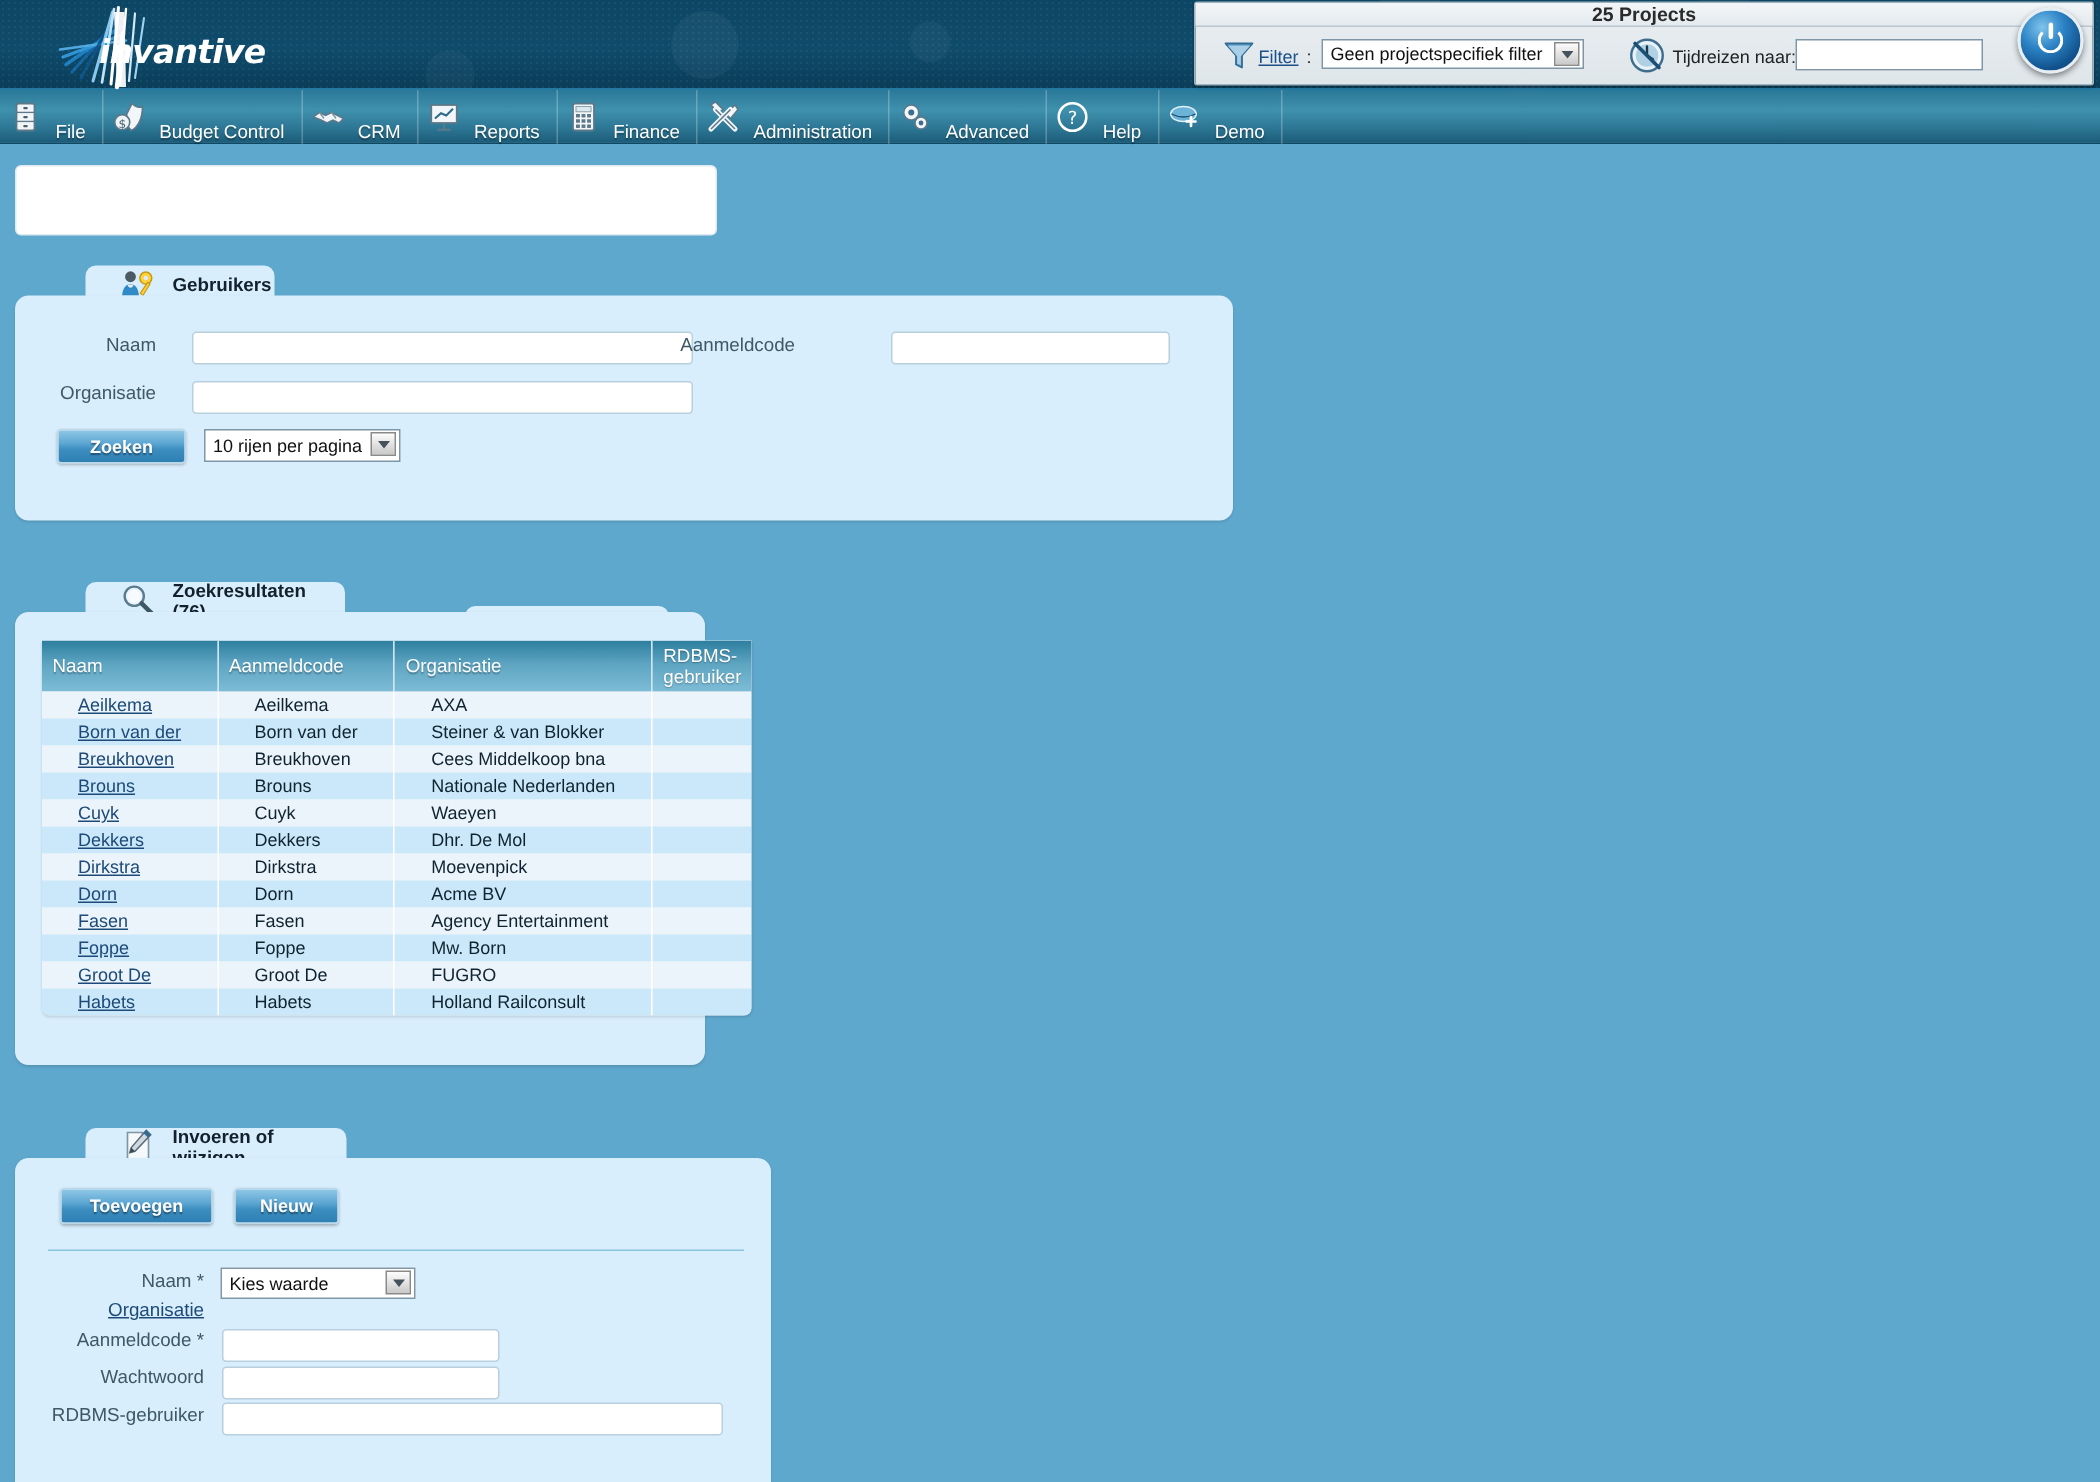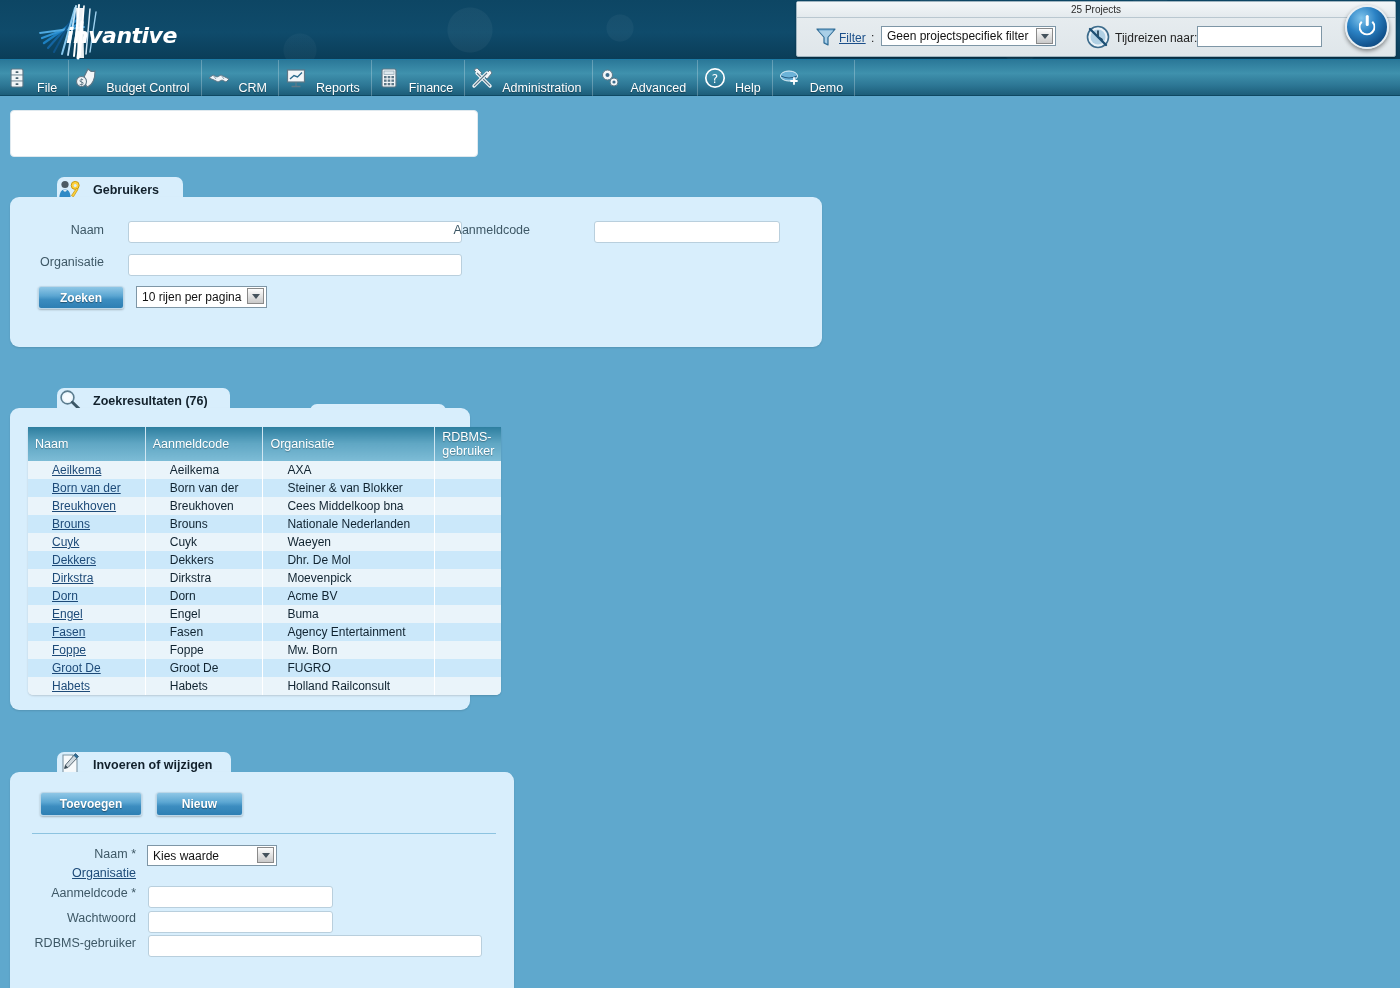--- a/index.html
+++ b/index.html
@@ -63,23 +63,24 @@
   
   #filterbar {
     position:absolute; right:4px; top:1px; width:600px; height:56px;
     background:linear-gradient(180deg,#e9eef1 0%,#dfe6ea 100%);
     border:1px solid #9fb4c0;
     border-radius:2px;
     box-shadow:0 1px 2px rgba(0,0,0,.35);
   }
   #fb-title {
     height:16px; line-height:16px; text-align:center;
-    font-size:10px; color:#2a2a2a;
+    font-size:13px; color:#2a2a2a;
     background:linear-gradient(180deg,#f3f6f8,#e4eaee);
     border-bottom:1px solid #b9c7d0;
+    font-weight:bold;
   }
   #fb-body { position:relative; height:38px; }
   .filter-funnel { position:absolute; left:18px; top:8px; width:22px; height:22px; }
   #filter-link {
     position:absolute; left:42px; top:13px;
     color:#1b4f8a; text-decoration:underline; font-size:12px; cursor:pointer;
   }
   #filter-colon{ position:absolute; left:74px; top:13px; font-size:12px; color:#222;}
   .fake-select {
     position:absolute;
@@ -128,21 +129,21 @@
     background:#ffffff; border:1px solid #dfe9ef; border-radius:4px;
   }
 
   
   .tab-head {
     position:absolute;
     height:26px;
     background:#d8eefc;
     border-radius:7px 7px 0 0;
     display:flex; align-items:center;
-    padding:0 14px 0 0;
+    padding:0 14px 0 22px;
     font-weight:bold; font-size:12.5px; color:#12212c;
     box-shadow:0 -1px 0 rgba(255,255,255,.4) inset;
   }
   .tab-head .tabicon{ width:26px; height:26px; margin-right:6px; position:relative; }
   .tab-head .tlabel{ margin-left:4px; }
 
   .panel {
     position:absolute;
     background:#d8eefc;
     border-radius:9px;
@@ -217,21 +218,21 @@
   #results-table tbody tr:nth-child(even){ background:#cbe8fa; }
   #results-table td a{
     color:#1d4a78; text-decoration:underline; cursor:pointer;
   }
   .colw1{ width:82px; } .colw2{ width:94px; } .colw3{ width:122px; } .colw4{ width:132px; }
 
   
   #panel-edit { left:10px; top:772px; width:504px; height:216px; border-radius:9px 9px 0 0;}
   #tab-edit { left:57px; top:752px; width:174px; }
   #btn-toevoegen{ left:40px; top:792px; width:102px; height:24px; }
-  #btn-nieuw{ left:156px; top:792px; width:87px; height:24px; }
+  #btn-nieuw{ left:156px; top:792px; width:70px; height:24px; }
   #edit-divider{
     position:absolute; left:32px; top:833px; width:464px; height:1px;
     background:#8cc3e0;
   }
   .elbl{ position:absolute; font-size:12.5px; color:#3e5866; text-align:right; }
   .elbl.link{ color:#1d4a78; text-decoration:underline; cursor:pointer; }
   .req{ color:#3e5866; }
   #lbl-e-naam{ left:40px; top:847px; width:96px; }
   #sel-e-naam{ position:absolute; left:147px; top:845px; width:130px; height:21px; }
   #lbl-e-org{ left:40px; top:866px; width:96px; }
@@ -528,26 +529,20 @@
         <td class="colw3">Moevenpick</td>
         <td class="colw4"></td>
       </tr>
       <tr>
         <td class="colw1"><a>Dorn</a></td>
         <td class="colw2">Dorn</td>
         <td class="colw3">Acme BV</td>
         <td class="colw4"></td>
       </tr>
       <tr>
-        <td class="colw1"><a>Engel</a></td>
-        <td class="colw2">Engel</td>
-        <td class="colw3">Buma</td>
-        <td class="colw4"></td>
-      </tr>
-      <tr>
         <td class="colw1"><a>Fasen</a></td>
         <td class="colw2">Fasen</td>
         <td class="colw3">Agency Entertainment</td>
         <td class="colw4"></td>
       </tr>
       <tr>
         <td class="colw1"><a>Foppe</a></td>
         <td class="colw2">Foppe</td>
         <td class="colw3">Mw. Born</td>
         <td class="colw4"></td>

